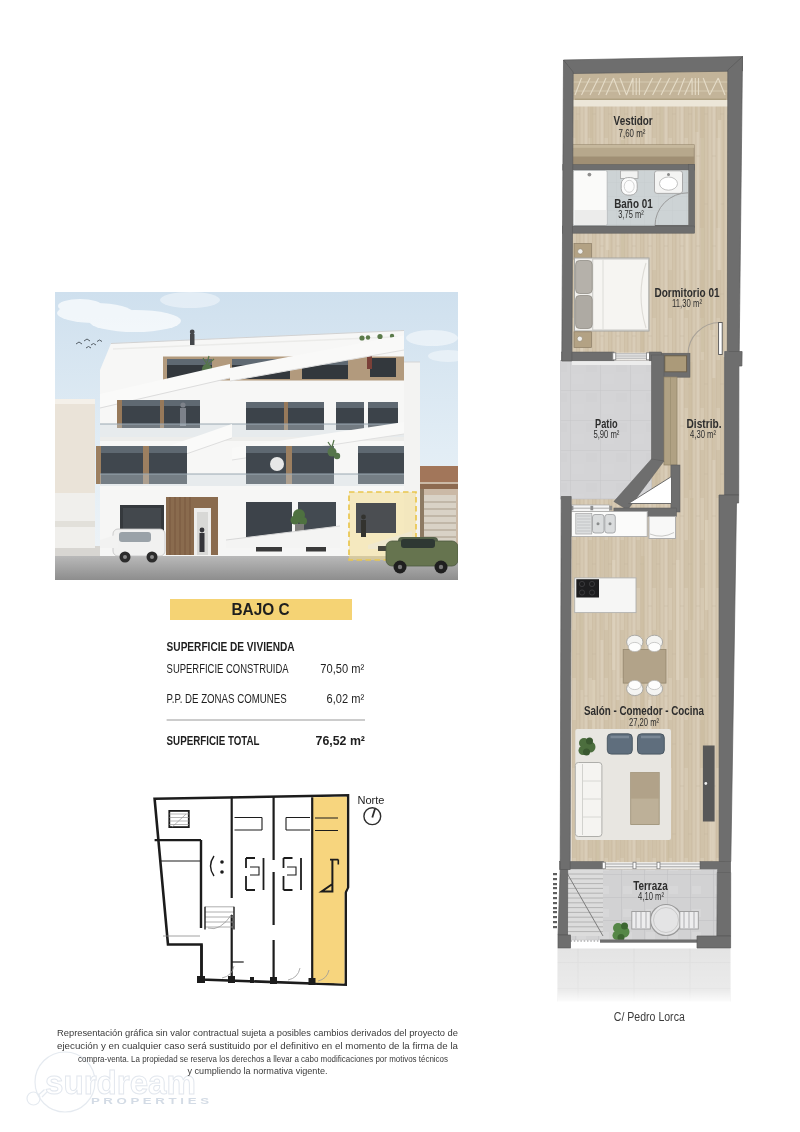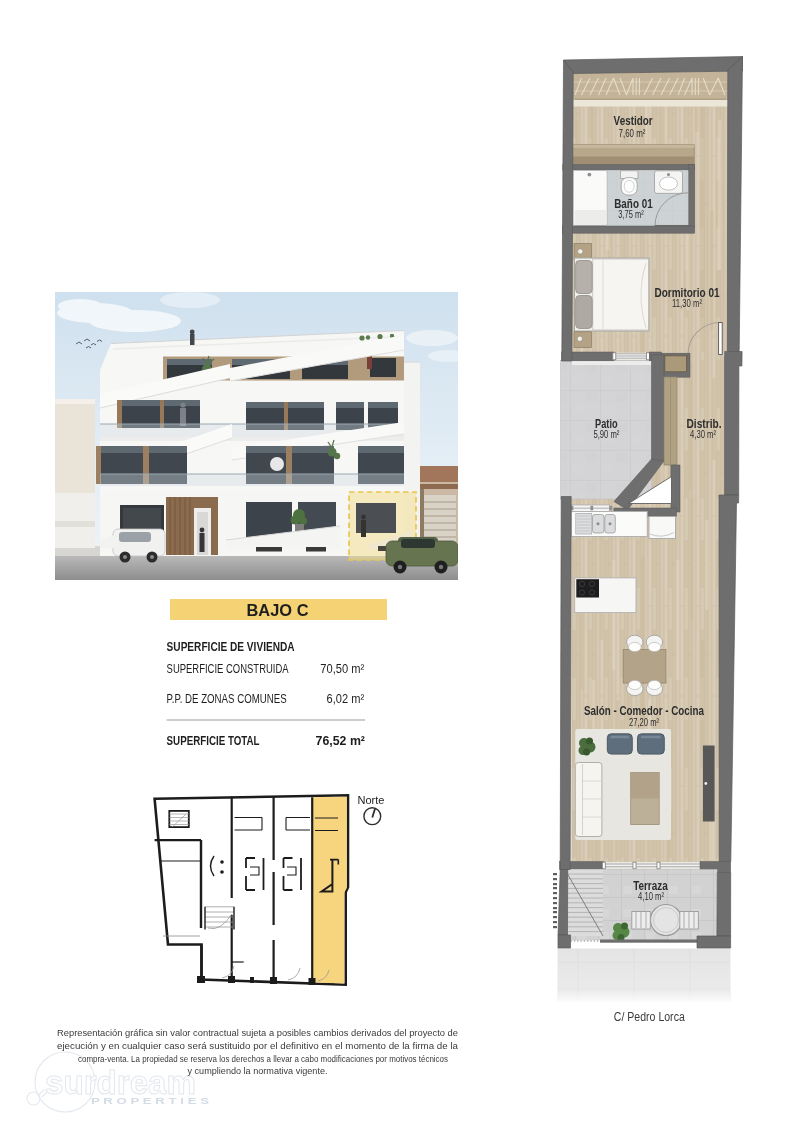--- a/index.html
+++ b/index.html
@@ -210,21 +210,21 @@
         <rect x="398" y="537" width="40" height="10" rx="4" fill="#55624a"></rect>
         <rect x="386" y="541" width="72" height="25" rx="6" fill="#66744f" stroke="#4c5840" stroke-width="0.8"></rect>
         <rect x="401" y="539" width="34" height="9" rx="3" fill="#2e3833"></rect>
         <circle cx="400" cy="567" r="6.5" fill="#1f1f1f"></circle>
         <circle cx="441" cy="567" r="6.5" fill="#1f1f1f"></circle>
         <circle cx="400" cy="567" r="2.2" fill="#777777"></circle>
         <circle cx="441" cy="567" r="2.2" fill="#777777"></circle>
       </g>
 </svg>
 
-<div style="position:absolute;left:169.7px;top:598.9px;width:217px;height:21.2px;background:#f5d374;display:flex;align-items:center;justify-content:center">
+<div style="position:absolute;left:169.7px;top:598.9px;width:182px;height:21.2px;background:#f5d374;display:flex;align-items:center;justify-content:center">
 <svg width="194" height="21" viewBox="0 0 194 21">
         <text x="65.5" y="16.5" font-family="Liberation Sans, sans-serif" font-size="17" font-weight="bold" fill="#1e1e1e" textLength="62" lengthAdjust="spacingAndGlyphs">BAJO C</text>
       </svg>
 </div>
 
 <svg style="position:absolute;left:160px;top:630px" width="215" height="125" viewBox="160 630 215 125">
 
 <text x="166.6" y="651.3" font-family="Liberation Sans, sans-serif" font-size="13" font-weight="bold" fill="#1e1e1e" textLength="128" lengthAdjust="spacingAndGlyphs">SUPERFICIE DE VIVIENDA</text>
 
 <text x="166.6" y="673.3" font-family="Liberation Sans, sans-serif" font-size="13" fill="#1e1e1e" textLength="122" lengthAdjust="spacingAndGlyphs">SUPERFICIE CONSTRUIDA</text>

